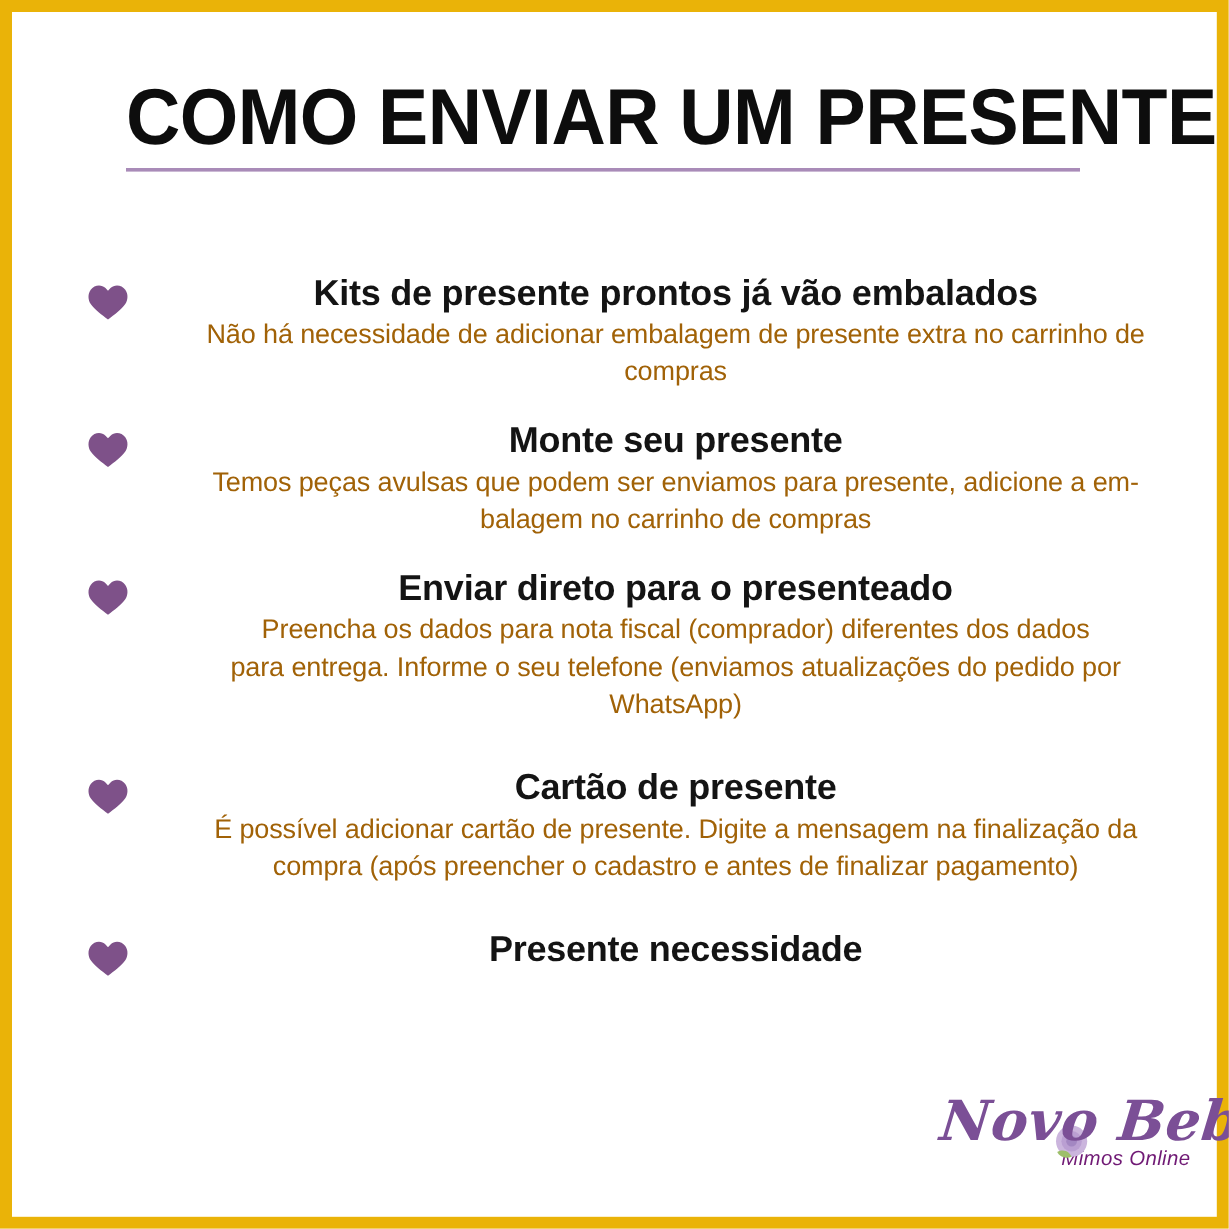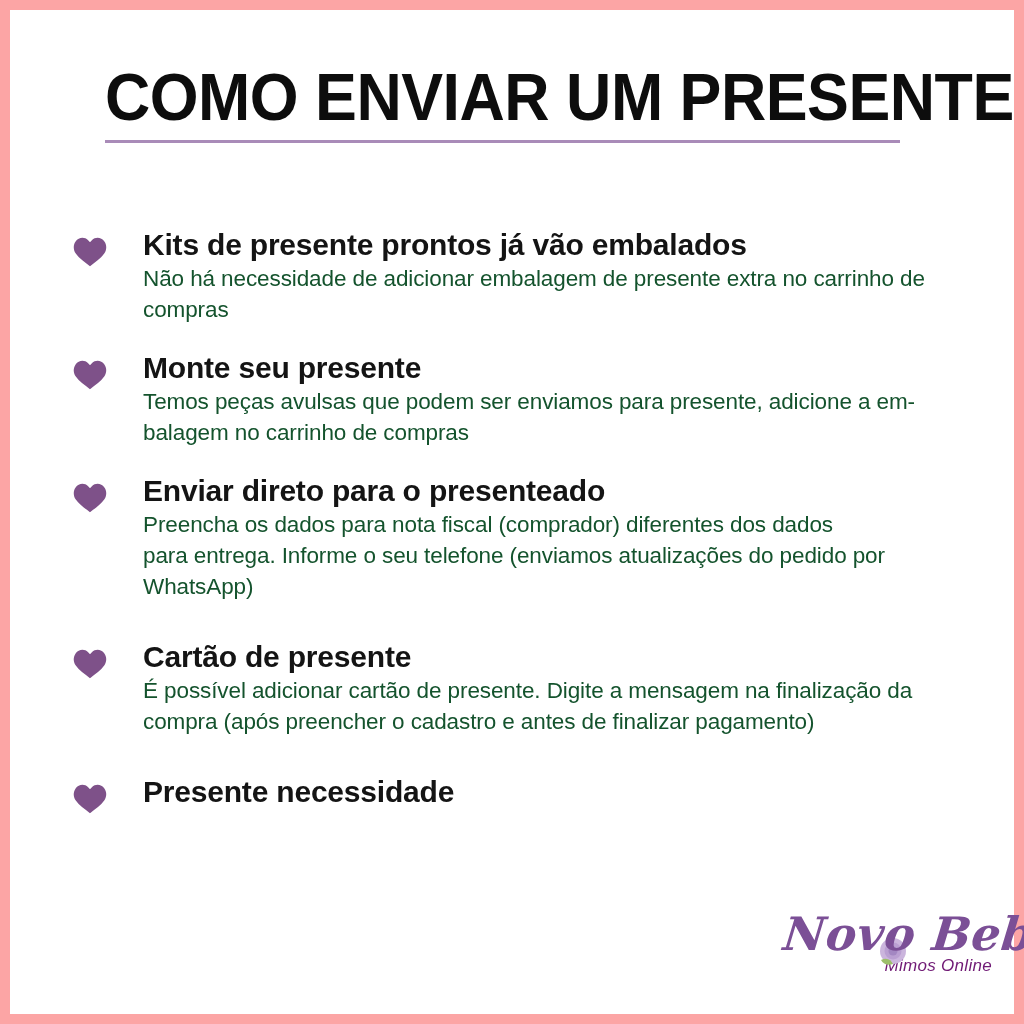--- a/index.html
+++ b/index.html
@@ -14,21 +14,21 @@
     font-family: "Liberation Sans", sans-serif;
     -webkit-font-smoothing: antialiased;
   }
 
   
   #infographic {
     position: relative;
     width: 1024px;
     height: 1024px;
     box-sizing: border-box;
-    border: 10px solid #fca5a5;
+    border: 10px solid #eab308;
     background: #ffffff;
   }
 
   
   .title-block {
     position: absolute;
     left: 95px;
     top: 52px;
     width: 800px;
   }
@@ -72,37 +72,38 @@
   }
   .heart-icon {
     display: block;
     width: 34px;
     height: 31px;
   }
 
   .item-body {
     flex: 1 1 auto;
     padding-top: 0;
+    text-align: center;
   }
   .item-heading {
     margin: 0;
     font-family: "Liberation Sans", sans-serif;
     font-weight: 700;
     font-size: 30px;
     line-height: 34px;
     color: #141414;
     letter-spacing: -0.2px;
   }
   .item-desc {
     margin: 1px 0 0 0;
     font-family: "Liberation Sans", sans-serif;
     font-weight: 400;
     font-size: 22.5px;
     line-height: 31px;
-    color: #14532d;
+    color: #a16207;
     white-space: pre-line;
     letter-spacing: -0.1px;
   }
 
   
   .logo {
     position: absolute;
     right: 18px;
     bottom: 14px;
     width: 215px;

